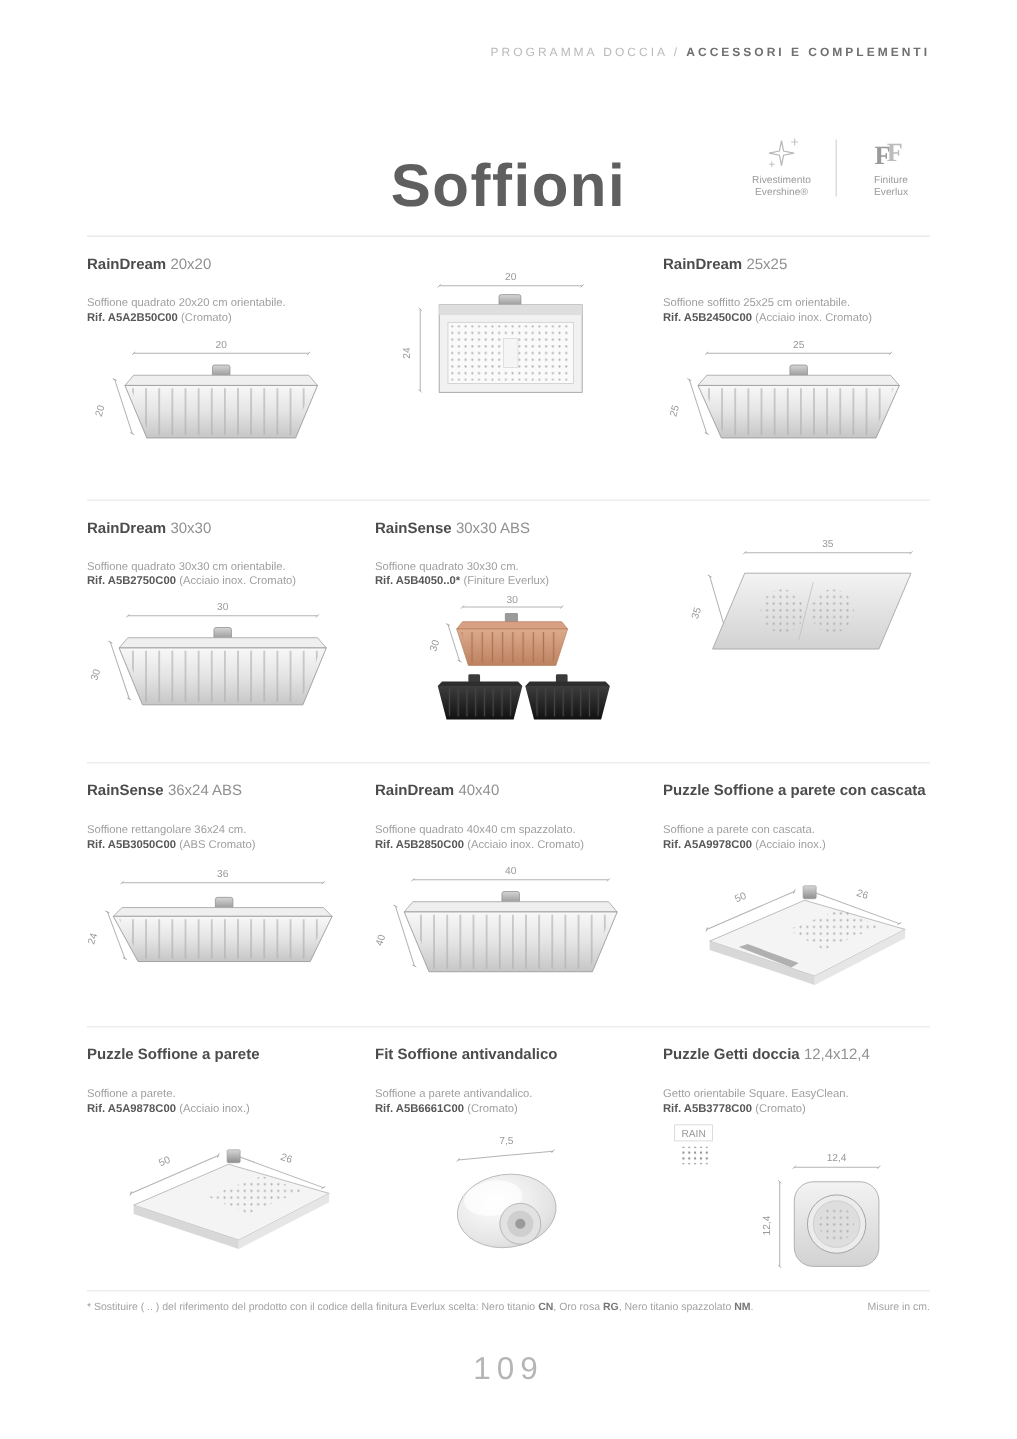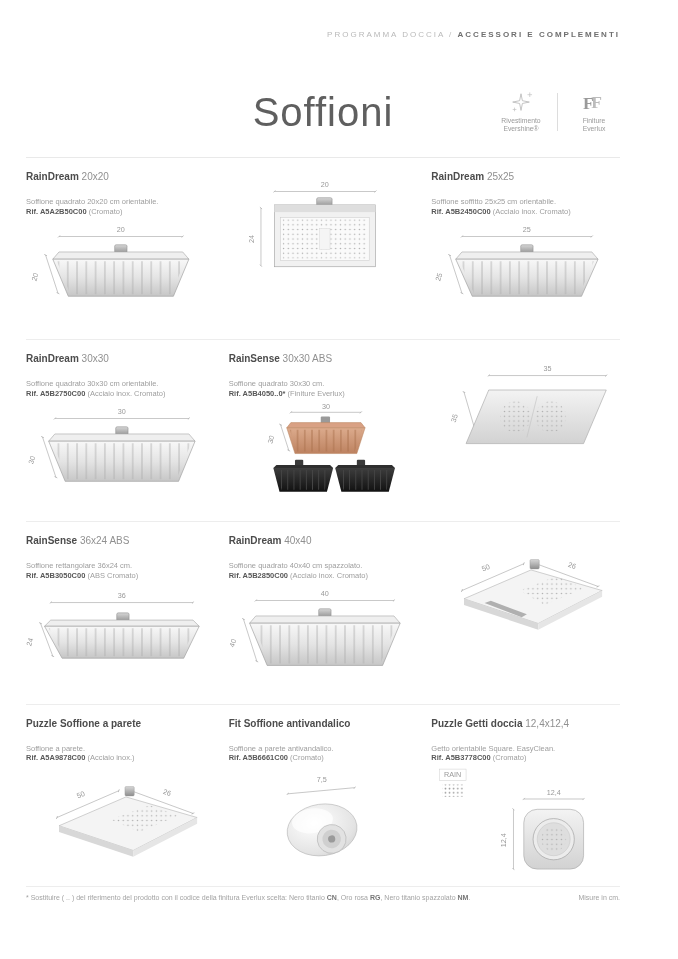--- a/index.html
+++ b/index.html
@@ -1,22 +1,22 @@
 <!DOCTYPE html>
 <html><head>
 <meta charset="utf-8">
 <style>
   html,body{margin:0;padding:0;background:#fff;}
   body{width:678px;height:959px;font-family:"Liberation Sans",sans-serif;color:#555;position:relative;overflow:hidden;}
-  .page{padding:30px 58px 0 26px;}
+  .page{padding:30px 58px 0 58px;}
   .crumbs{text-align:right;font-size:8px;letter-spacing:2px;white-space:nowrap;}
   .crumb-light{color:#b9b9b9;}
   .crumb-bold{color:#6f6f6f;font-weight:bold;}
   .titlebar{position:relative;margin-top:44px;padding-bottom:16px;border-bottom:1px solid #e9e9e9;height:58px;}
-  .title{position:absolute;left:0;right:0;text-align:center;font-size:40px;font-weight:400;color:#5f5f5f;letter-spacing:1px;margin:0;line-height:58px;}
+  .title{position:absolute;left:0;right:0;text-align:center;font-size:40px;font-weight:700;color:#5f5f5f;letter-spacing:1px;margin:12px;line-height:58px;}
   .badges{position:absolute;right:0;top:8px;display:flex;align-items:center;gap:10px;}
   .badge{display:flex;flex-direction:column;align-items:center;width:52px;}
   .badge-label{font-size:6.8px;color:#9a9a9a;text-align:center;line-height:1.25;margin-top:2px;}
   .badge-sep{width:1px;height:38px;background:#ddd;}
   .prow{display:grid;grid-template-columns:1fr 1fr 1fr;column-gap:14px;padding:13px 0 4px;border-bottom:1px solid #ededed;}
   .ptext{min-height:36px;}
   .pname{font-size:10px;color:#909090;line-height:1.2;}
   .pname b{color:#4c4c4c;}
   .pdesc{font-size:7.5px;color:#9e9e9e;margin-top:14px;line-height:1.3;}
   .prif{font-size:7.5px;color:#9e9e9e;margin-top:0;}
@@ -278,20 +278,25 @@
           <text class="dt" x="6" y="58" text-anchor="middle" transform="rotate(-73 6 58)">40</text>
           <rect x="87" y="24" width="12" height="9" rx="1.5" fill="url(#gKnob)" stroke="#8a8a8a" stroke-width="0.5"></rect>
           <polygon points="26,31 160,31 166,38 20,38" fill="#efefef" stroke="#a8a8a8" stroke-width="0.6"></polygon>
           <polygon points="20,38 166,38 149,79 37,79" fill="url(#gChrome)" stroke="#9a9a9a" stroke-width="0.6"></polygon>
           <polygon points="24,40 162,40 147,77 39,77" fill="url(#pStripes)" opacity="0.8"></polygon>
         </svg>
       </div>
     </div>
 
     <div class="cell">
+      <div class="ptext">
+        <div class="pname"><b>Puzzle Soffione a parete con cascata</b> <span></span></div>
+        <div class="pdesc">Soffione a parete con cascata.</div>
+        <div class="prif"><b>Rif. A5A9978C00</b> <span>(Acciaio inox.)</span></div>
+      </div>
       <div class="pimg">
         <svg viewBox="0 0 183 112">
           <line class="dim" x1="30" y1="50" x2="90" y2="24"></line>
           <text class="dt" x="54" y="30" text-anchor="middle" transform="rotate(-23 54 30)">50</text>
           <line class="dim" x1="102" y1="24" x2="162" y2="46"></line>
           <text class="dt" x="136" y="28" text-anchor="middle" transform="rotate(20 136 28)">26</text>
           <rect x="96" y="20" width="9" height="9" rx="1" fill="url(#gKnob)" stroke="#999" stroke-width="0.4"></rect>
           <polygon points="32,58 97,30 166,50 104,82" fill="#f4f4f4" stroke="#b5b5b5" stroke-width="0.6"></polygon>
           <polygon points="32,58 104,82 104,88 32,64" fill="#d8d8d8"></polygon>
           <polygon points="104,82 166,50 166,56 104,88" fill="#e6e6e6"></polygon>
@@ -368,14 +373,15 @@
         </svg>
       </div>
     </div>
   </div>
 
   <div class="foot">
     <div><span>* Sostituire ( .. ) del riferimento del prodotto con il codice della finitura Everlux scelta: Nero titanio </span><b>CN</b><span>, Oro rosa </span><b>RG</b><span>, Nero titanio spazzolato </span><b>NM</b><span>.</span></div>
     <div>Misure in cm.</div>
   </div>
 
+  <div class="pagenum">109</div>
 
 </div>
 
 </body></html>

